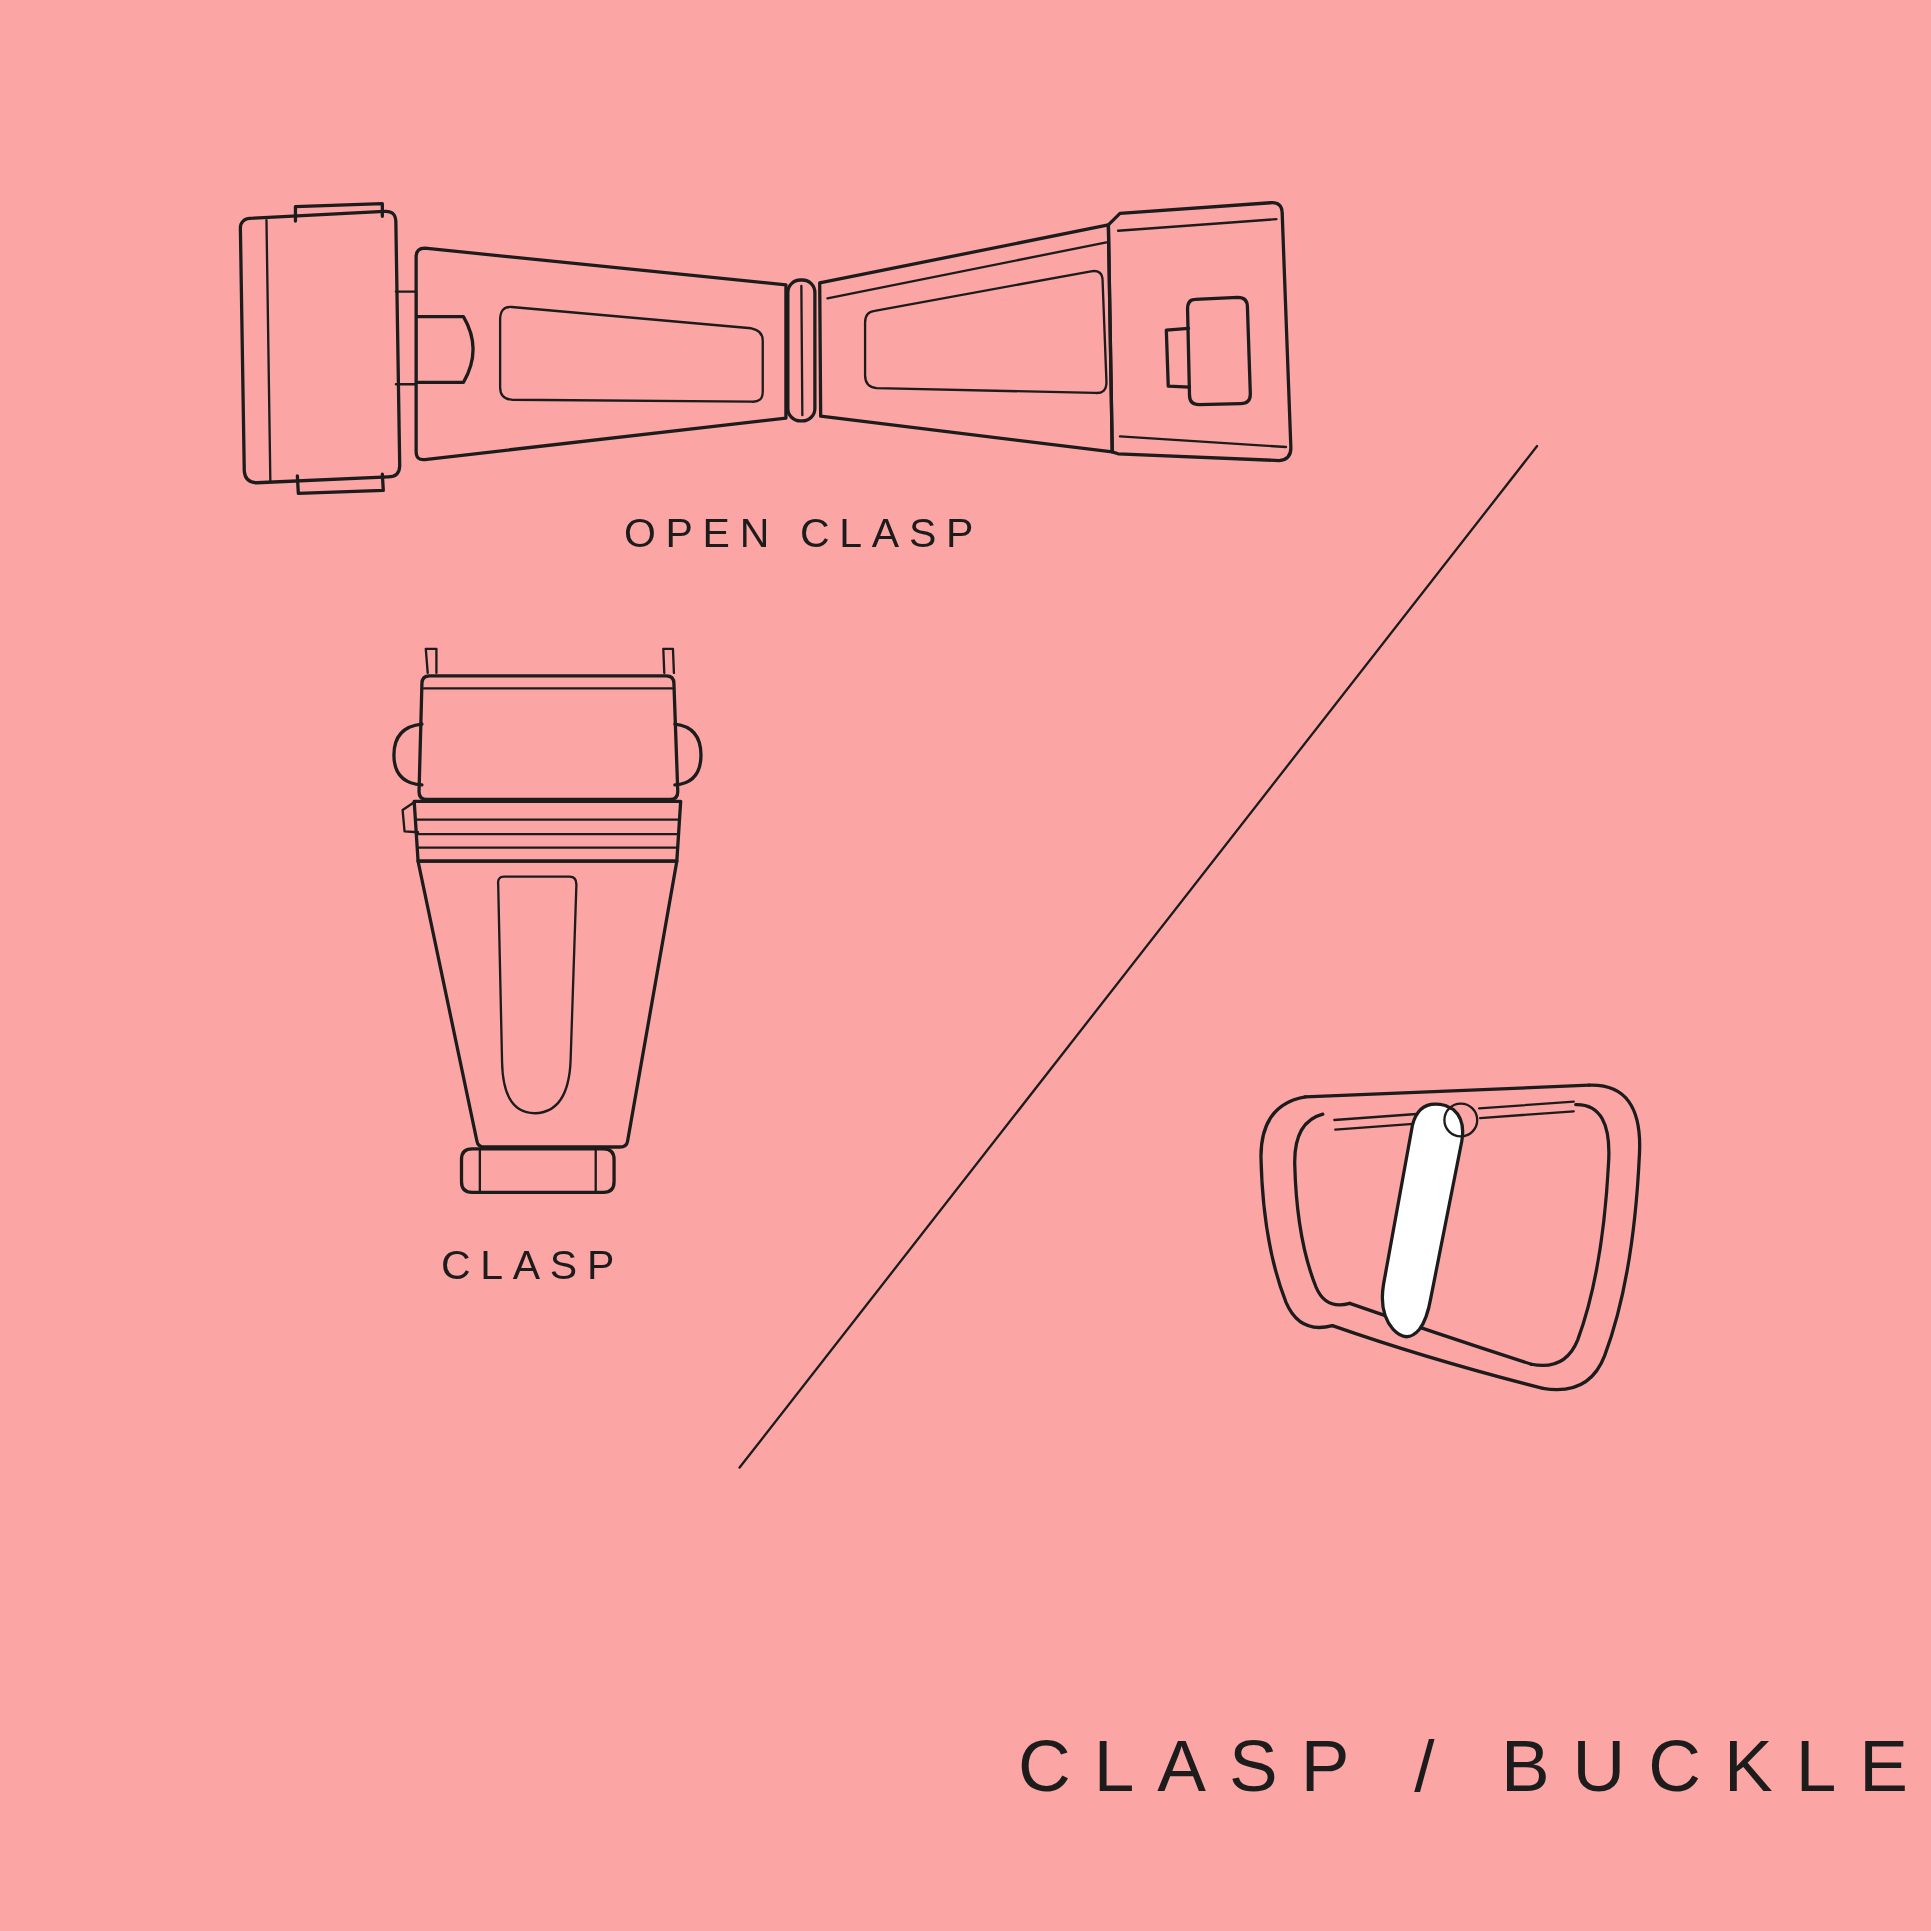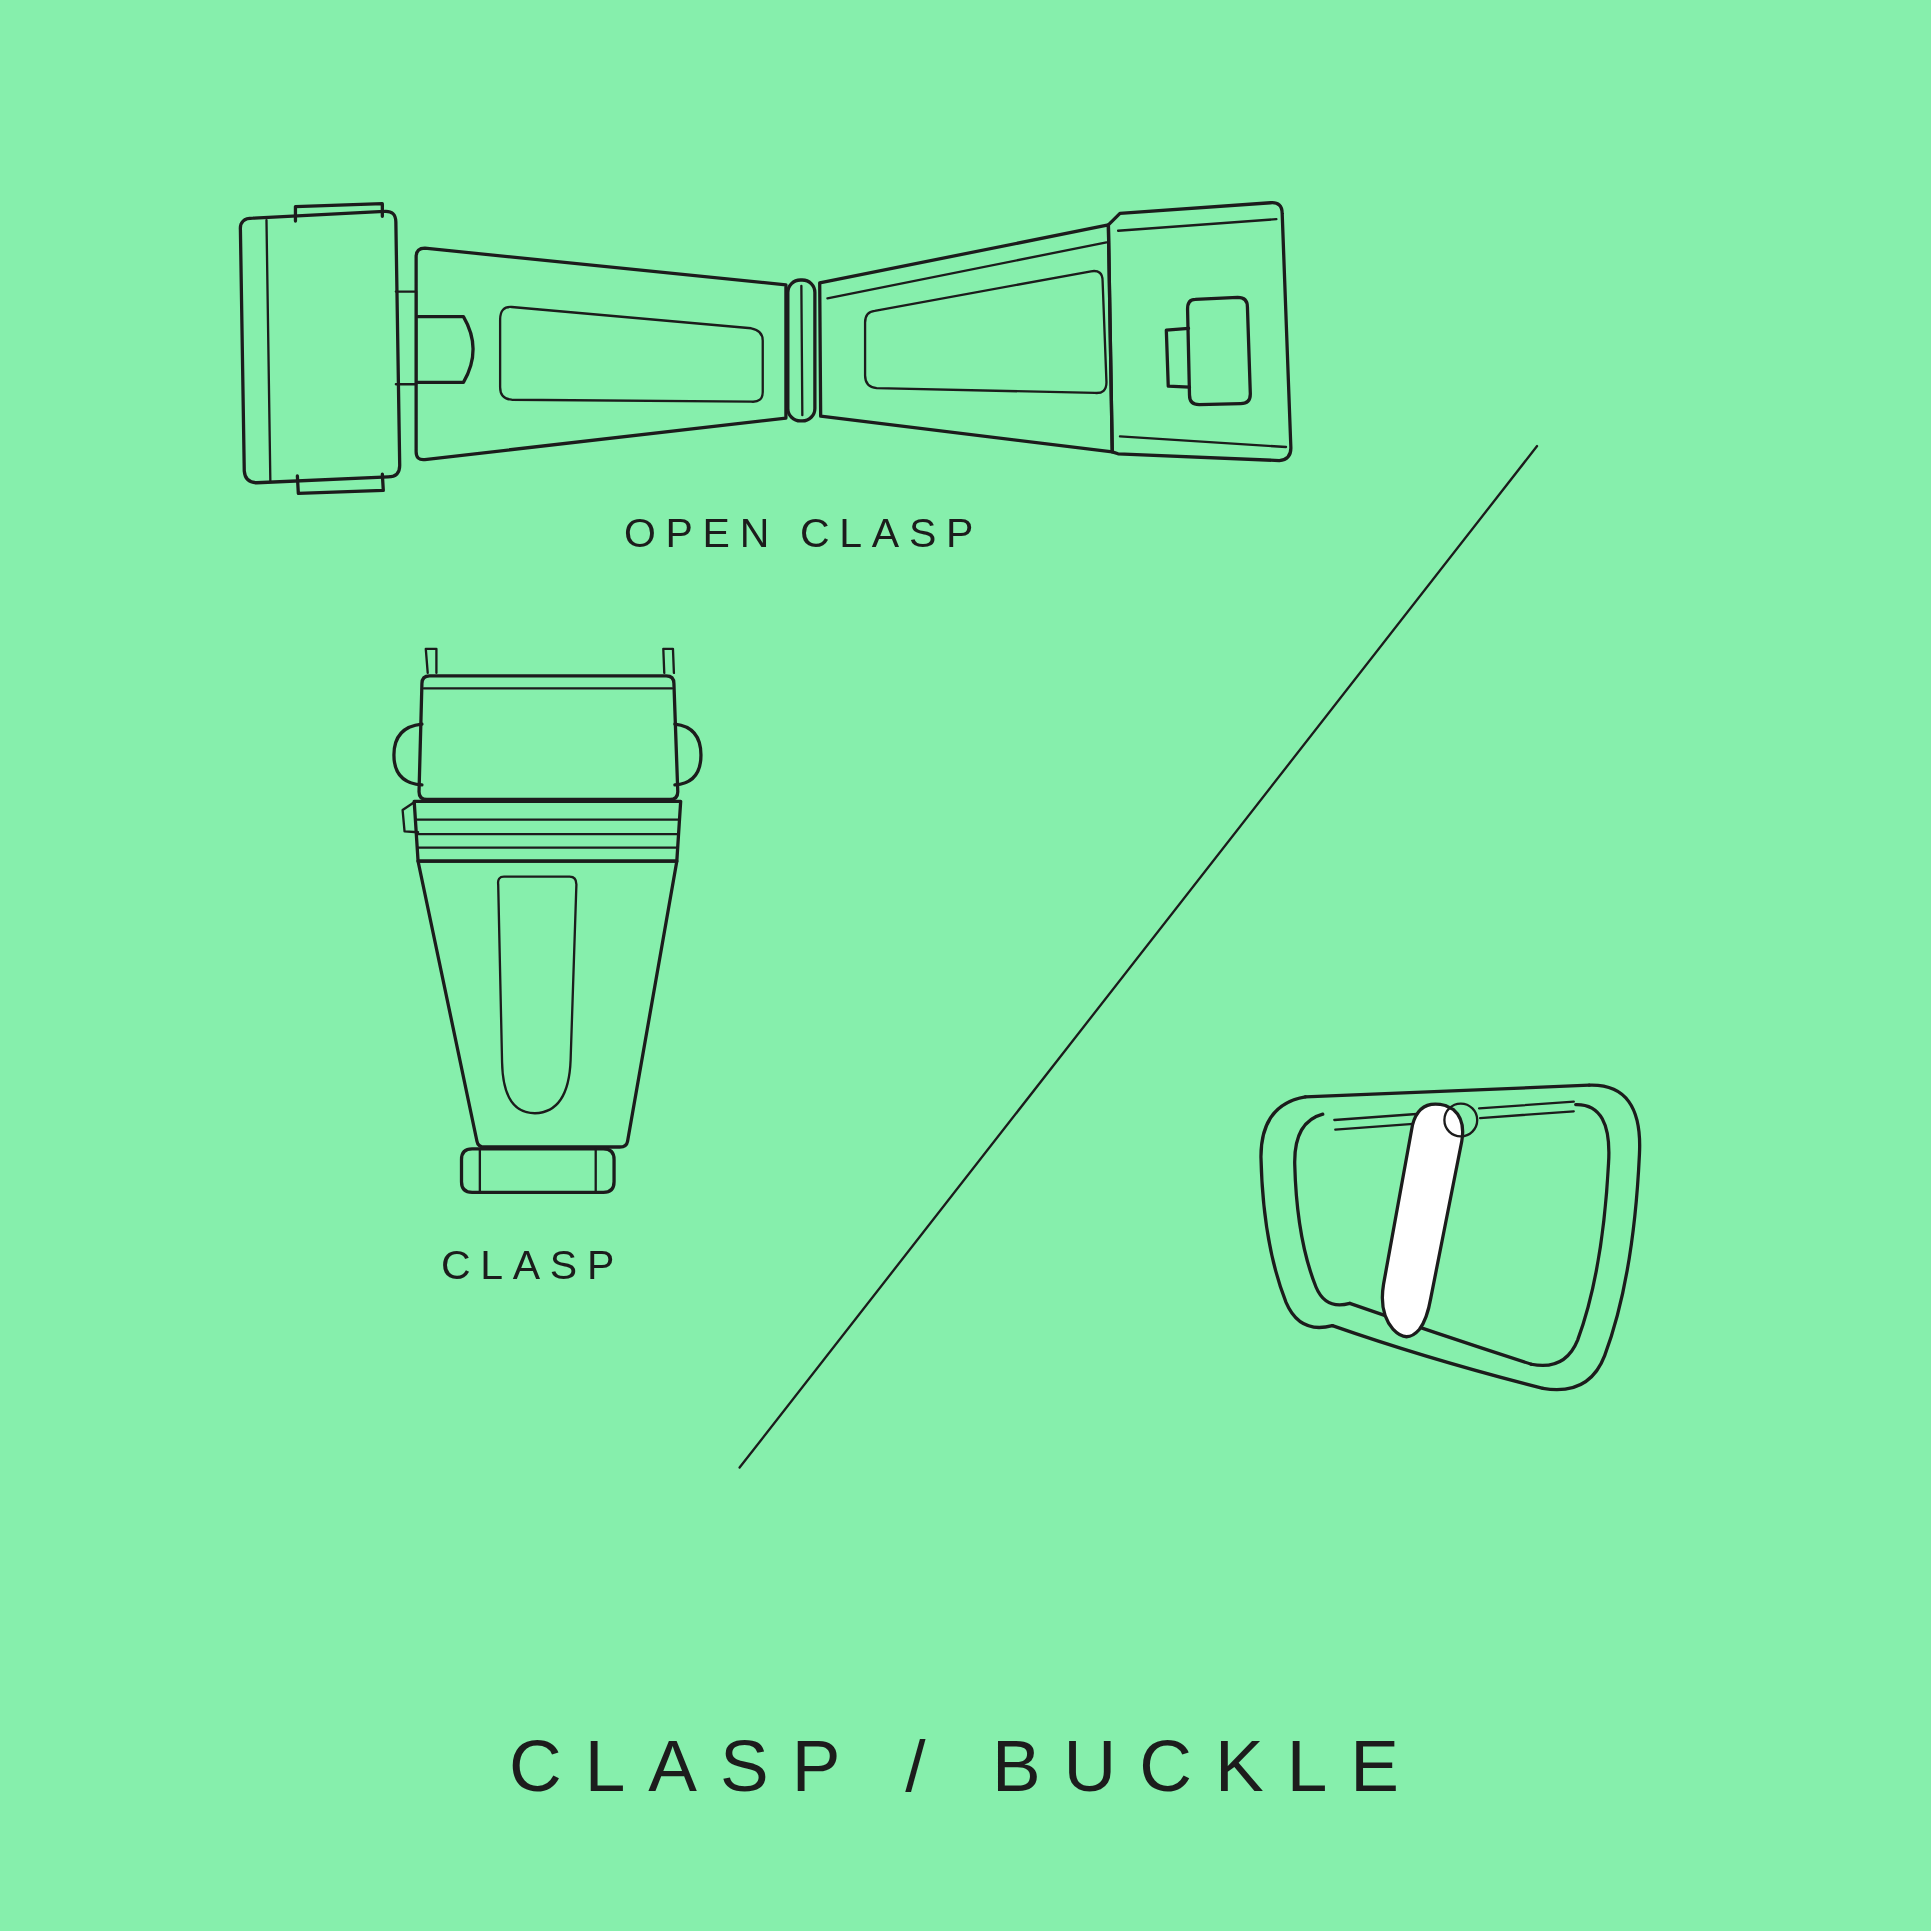--- a/index.html
+++ b/index.html
@@ -4,21 +4,21 @@
 <style>
   html, body {
     margin: 0;
     padding: 0;
     background: #ffffff;
   }
   .page {
     position: relative;
     width: 1931px;
     height: 1931px;
-    background: #86efac;
+    background: #fca5a5;
     overflow: hidden;
     font-family: "Liberation Sans", sans-serif;
     color: #1c1c1c;
   }
   .art {
     position: absolute;
     left: 0;
     top: 0;
   }
   .caption {
@@ -30,21 +30,21 @@
     color: #1c1c1c;
     white-space: nowrap;
   }
   .caption.open-clasp { left: 514px; top: 510px; width: 579px; }
   .caption.closed     { left: 291px; top: 1242px; width: 483px; }
   .title {
     position: absolute;
     left: 0;
     top: 1724px;
     width: 1931px;
-    text-align: center;
+    text-align: right;
     font-size: 73px;
     letter-spacing: 23px;
     font-weight: 500;
     color: #1c1c1c;
     white-space: nowrap;
   }
   svg .ln {
     fill: none;
     stroke: #1c1c1c;
     stroke-width: 3.4;

